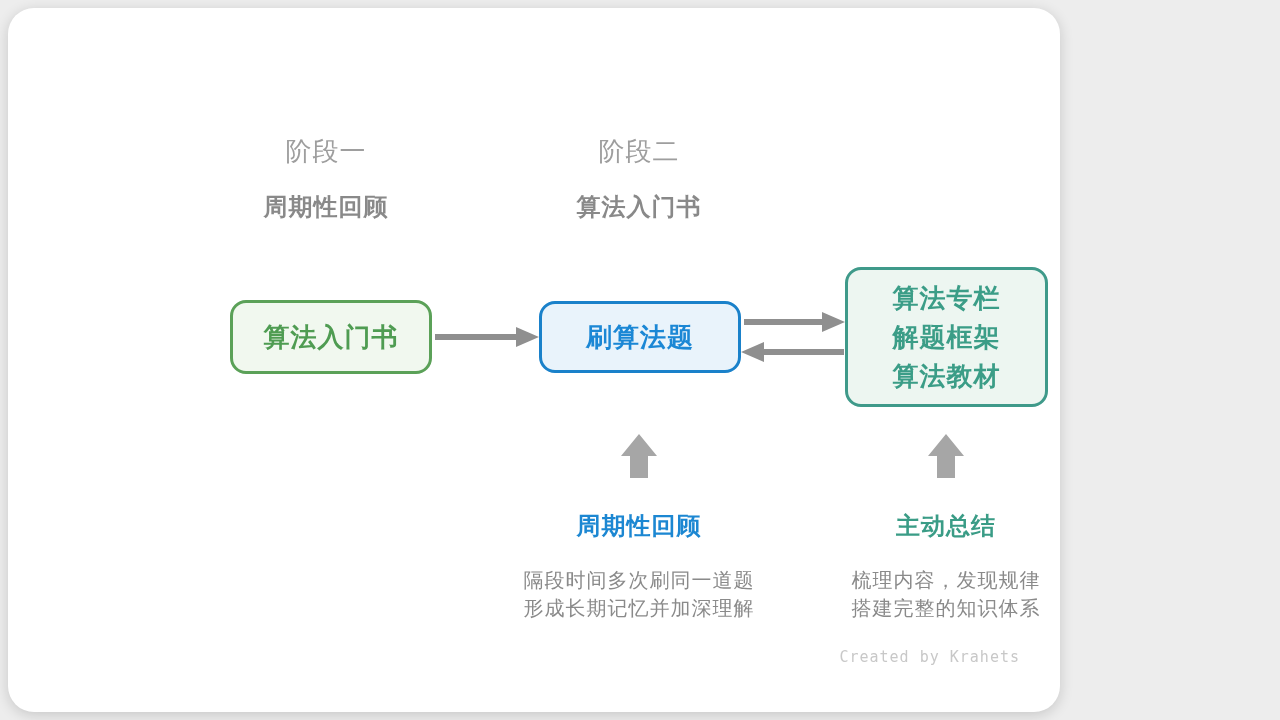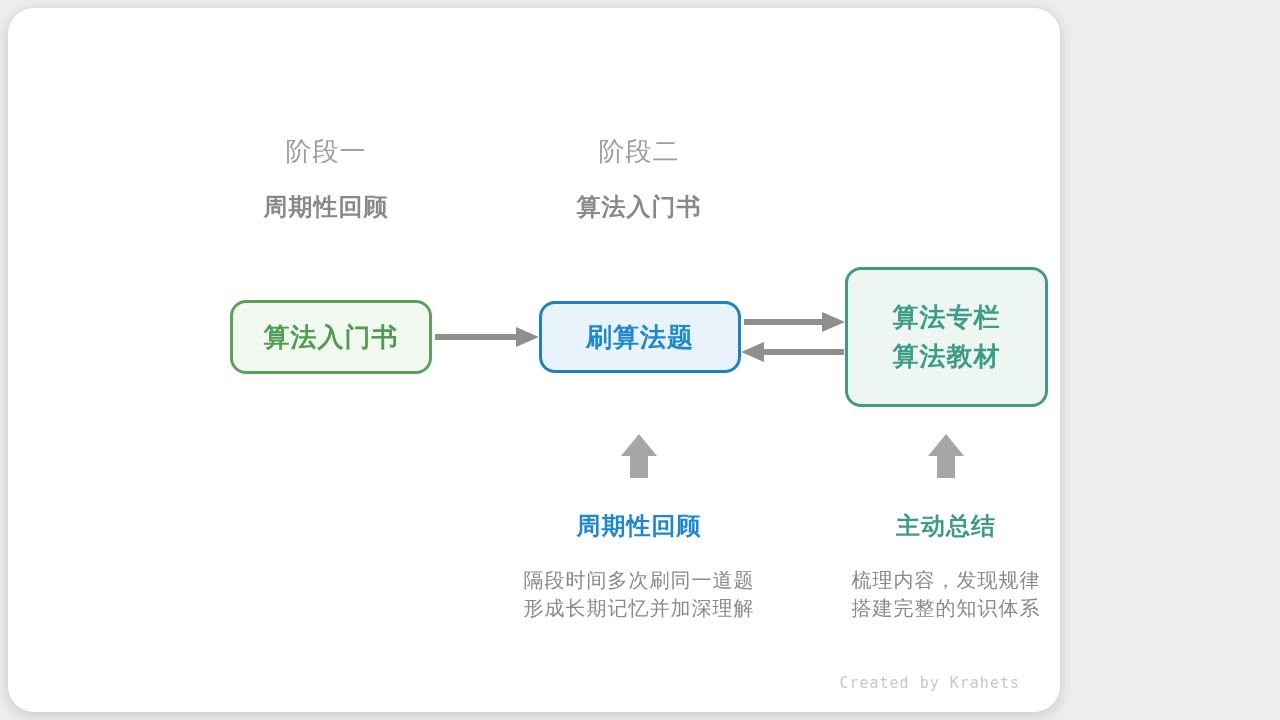--- a/index.html
+++ b/index.html
@@ -72,21 +72,21 @@
   .annotation-desc {
     margin-top: 24px;
     font-size: 20px;
     line-height: 28px;
     color: #8a8a8a;
     letter-spacing: 1px;
   }
 
   .credit {
     position: absolute;
-    right: 40px; top: 666px;
+    right: 40px; top: 640px;
     font-family: "DejaVu Sans Mono", "Liberation Mono", monospace;
     font-size: 15px;
     letter-spacing: 1px;
     color: #c8c8c8;
   }
 </style>
 </head>
 <body>
 
 <div class="canvas">
@@ -103,20 +103,21 @@
   <div class="abs node node-blue" style="left:531px; top:293px; width:202px; height:72px;">
     <span>刷算法题</span>
   </div>
 
   <div class="abs node node-green" style="left:222px; top:292px; width:202px; height:74px;">
     <span>算法入门书</span>
   </div>
 
   <div class="abs node node-teal node-multiline" style="left:837px; top:259px; width:203px; height:140px;">
     <span>算法专栏</span>
+    <span>解题框架</span>
     <span>算法教材</span>
   </div>
 
   <div class="abs annotation" style="left:471px; top:502px;">
     <div class="annotation-title blue">周期性回顾</div>
     <div class="annotation-desc">
       <div>隔段时间多次刷同一道题</div>
       <div>形成长期记忆并加深理解</div>
     </div>
   </div>

